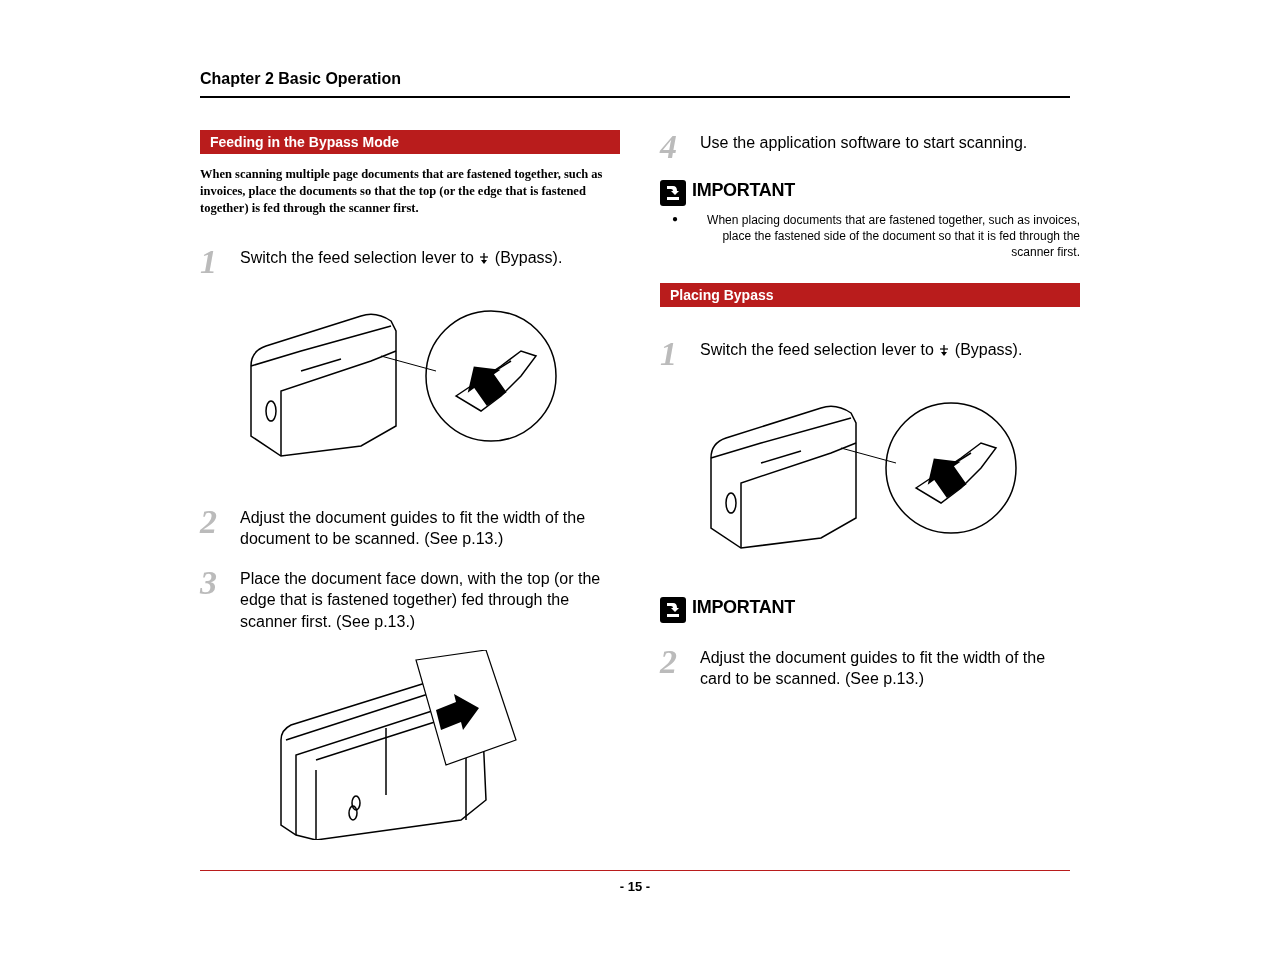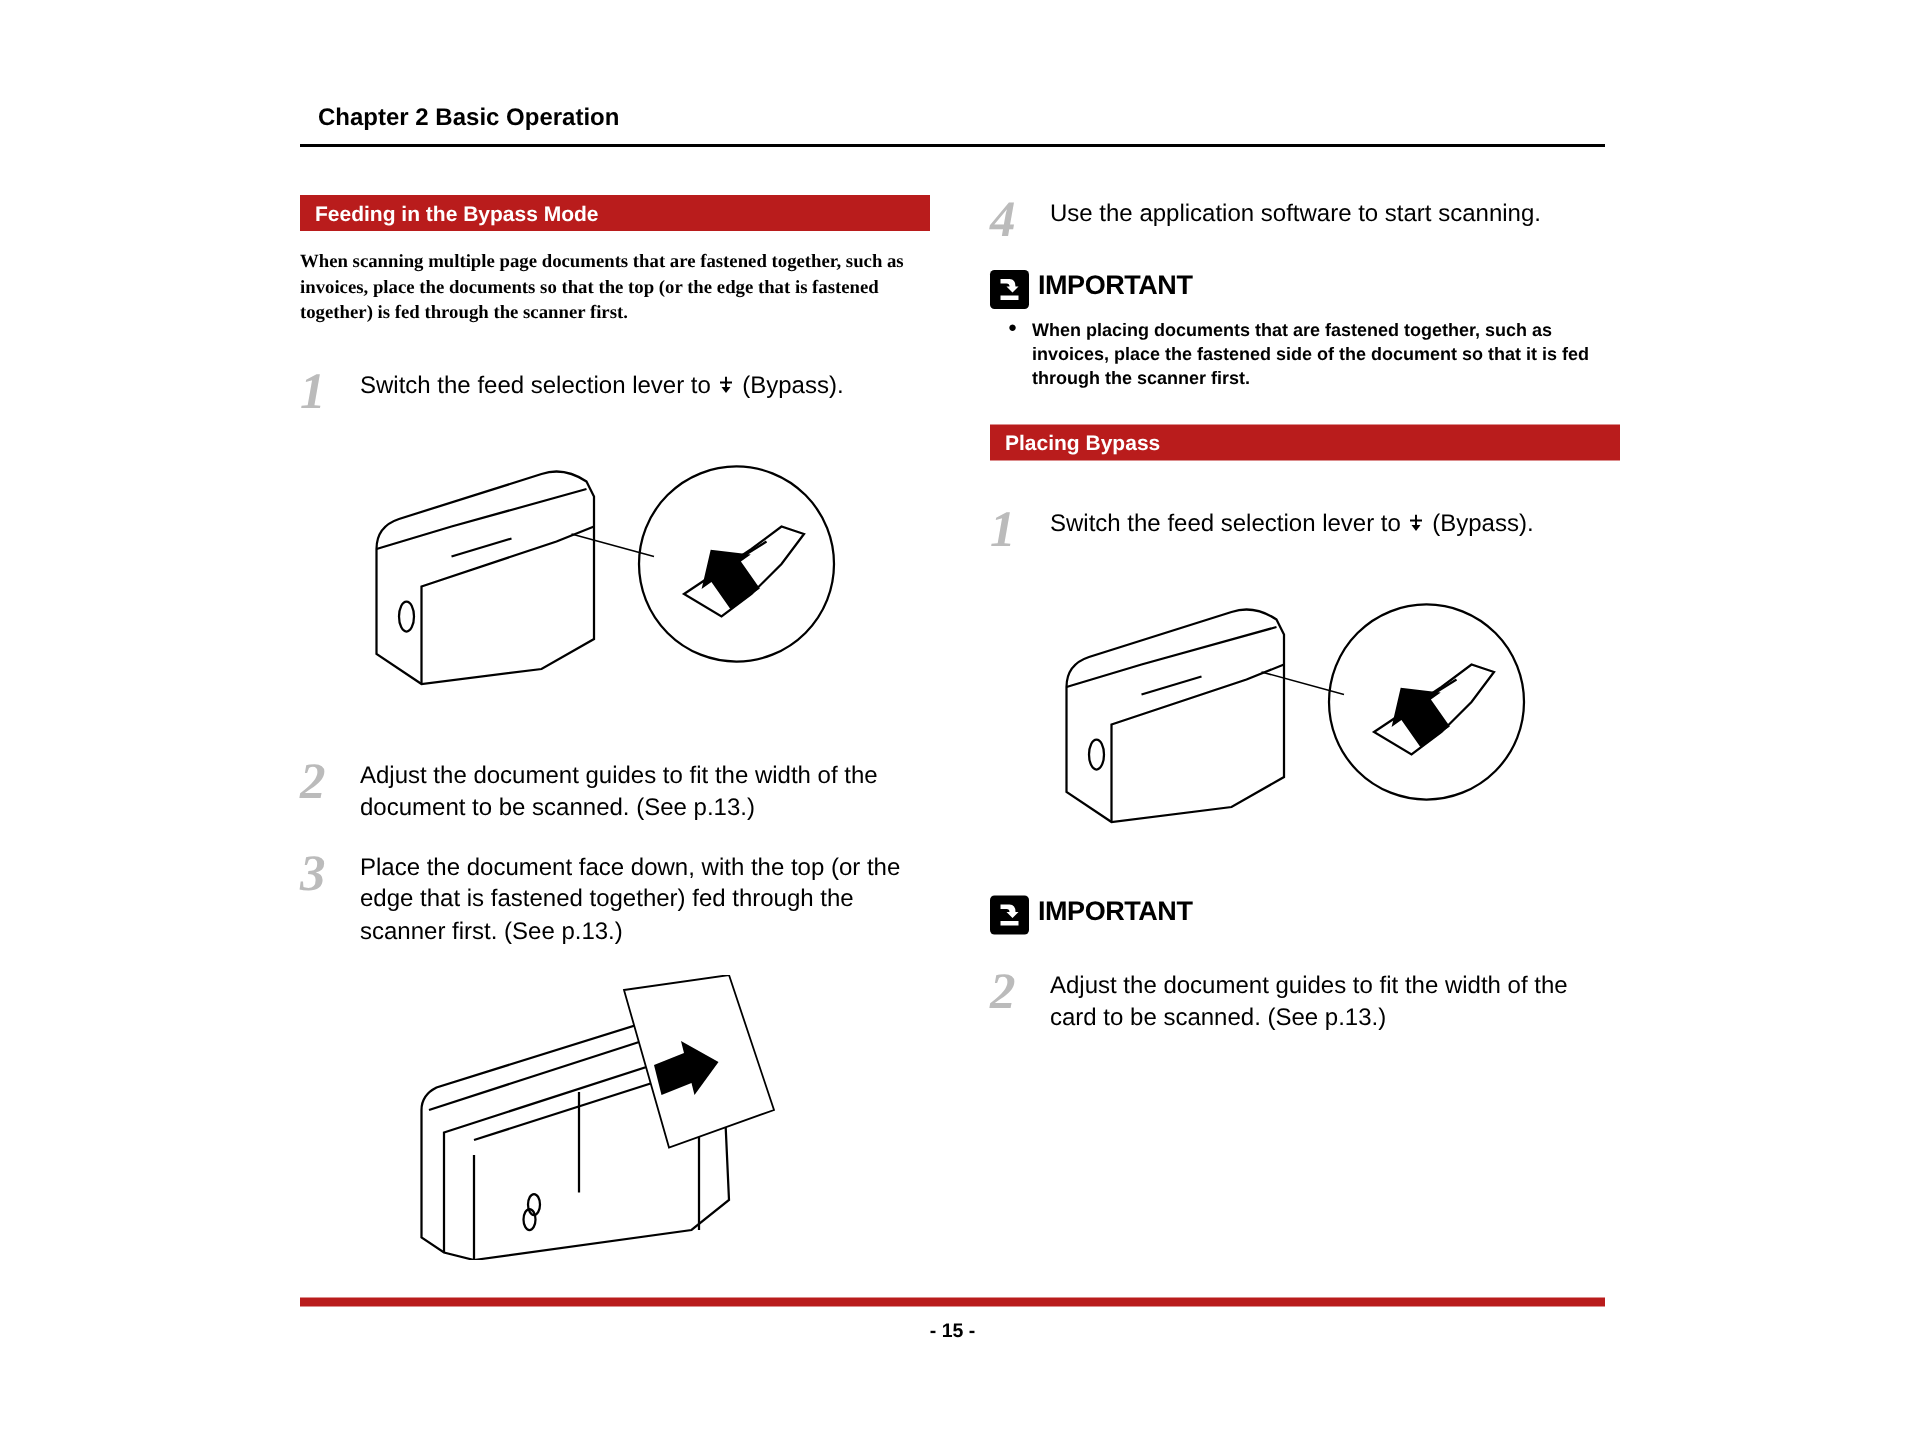--- a/index.html
+++ b/index.html
@@ -12,21 +12,20 @@
       box-sizing: border-box;
       position: relative;
     }
     .page {
       padding: 70px 200px 40px 200px;
     }
     .chapter-title {
       font-weight: bold;
       font-size: 16px;
       margin-bottom: 8px;
-      margin-left: 12px;
     }
     .chapter-rule {
       border-bottom: 2px solid #000;
       margin-bottom: 32px;
     }
     .columns {
       display: flex;
       gap: 40px;
     }
     .col {
@@ -116,44 +115,45 @@
       letter-spacing: -0.3px;
     }
     .important-list {
       margin: 6px 0 0 0;
       padding: 0 0 0 28px;
       list-style: none;
     }
     .important-list li {
       position: relative;
       font-size: 12px;
-      font-weight: bold;
+      font-weight: normal;
       line-height: 1.35;
       margin-bottom: 6px;
       max-width: 395px;
+      text-align: right;
     }
     .important-list li::before {
       content: "●";
       position: absolute;
       left: -16px;
       top: 0px;
       font-size: 10px;
     }
     .important-text {
       font-size: 12.5px;
       font-weight: bold;
       line-height: 1.35;
       max-width: 420px;
     }
     .page-footer {
       position: absolute;
       bottom: 60px;
       left: 200px;
       right: 200px;
-      border-top: 6px solid #b91c1c;
+      border-top: 1px solid #b91c1c;
       padding-top: 8px;
       text-align: center;
       font-size: 13px;
       font-weight: bold;
     }
   </style>
 </head>
 <body>
 
 <div class="page">

